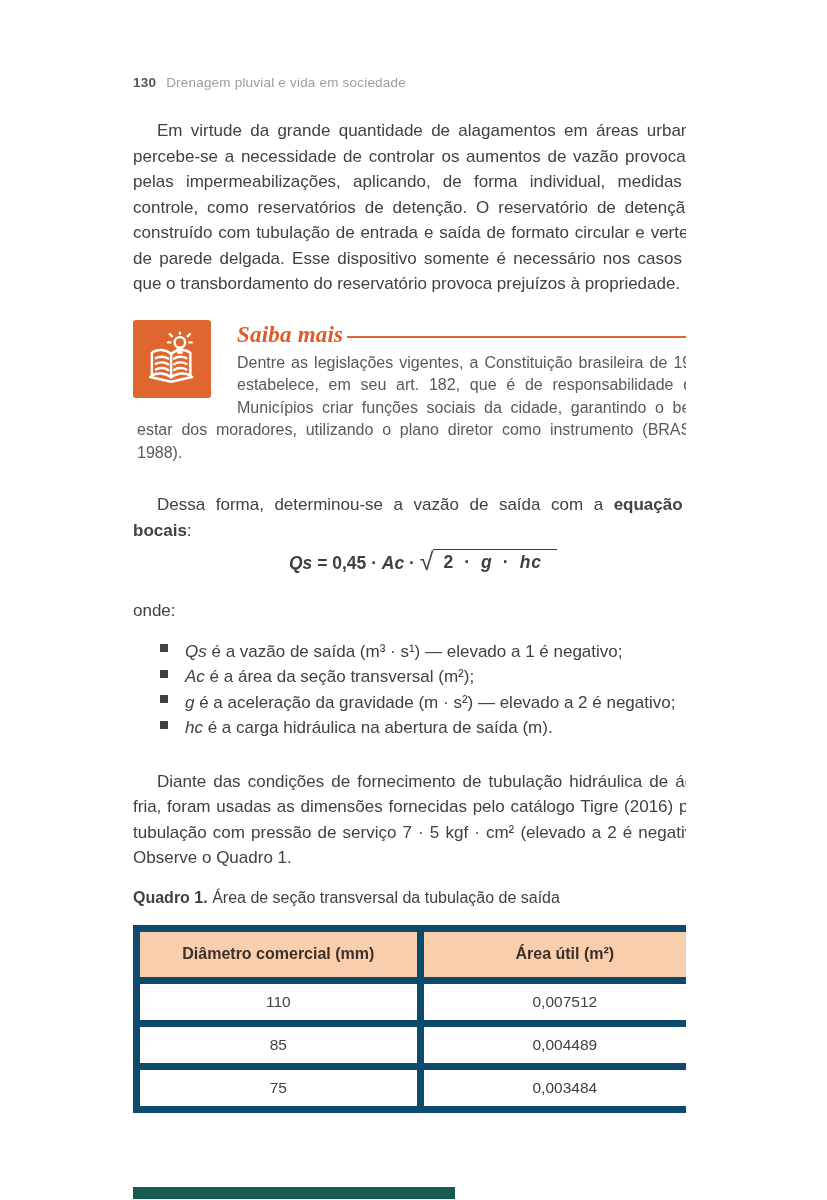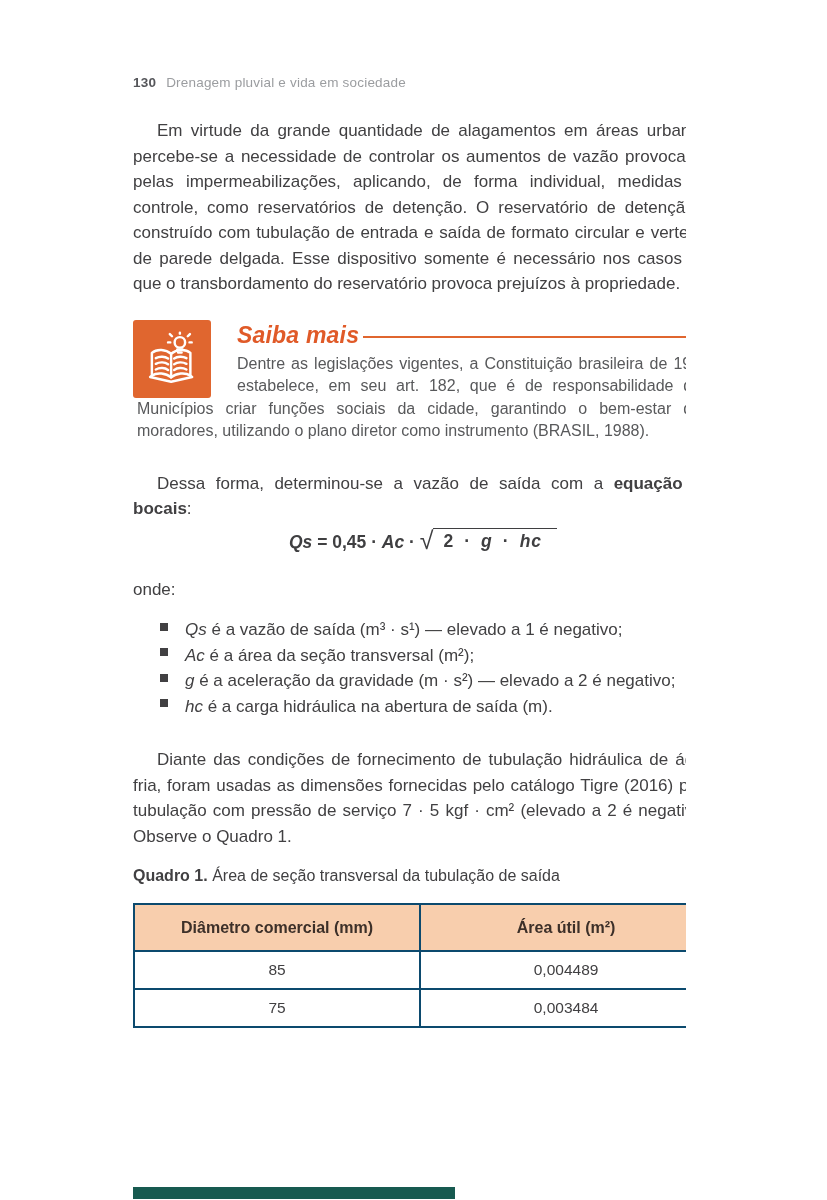--- a/index.html
+++ b/index.html
@@ -36,21 +36,21 @@
   .saiba{margin-top:23px;min-height:122px;color:#58595b;}
   .saiba-icon{
     float:left;
     width:78px;height:78px;
     background:#e0662f;border-radius:3px;
     margin-right:26px;
     display:flex;align-items:center;justify-content:center;
   }
   .saiba-head{
     display:flex;align-items:center;gap:4px;
-    padding-top:2px;margin-bottom:0;
+    padding-top:2px;margin-bottom:0;font-family:Liberation Serif, serif;
   }
   .saiba-title{
     font-size:23px;font-weight:bold;font-style:italic;
     color:#e05a28;letter-spacing:.2px;white-space:nowrap;
   }
   .saiba-rule{flex:1;border-top:2px solid #e0662f;height:0;margin-top:4px;}
   .saiba-body{
     font-size:16px;line-height:22.5px;text-align:justify;margin:4px;
   }
   
@@ -90,21 +90,21 @@
   .tigre{margin-top:28px;}
   
   .caption{margin-top:16px;font-size:16px;line-height:22px;}
   table.quadro{
     width:100%;
     margin-top:16px;
     border-collapse:collapse;
     table-layout:fixed;
   }
   table.quadro th,table.quadro td{
-    border:2px solid #0c4a6e;
+    border:7px solid #0c4a6e;
     text-align:center;vertical-align:middle;
   }
   table.quadro th{
     background:#f8cead;
     height:43px;
     font-size:16px;font-weight:bold;color:#3d3029;
   }
   table.quadro td{
     height:34px;
     font-size:15.5px;color:#414042;
@@ -200,20 +200,24 @@
           <col class="c2">
         </colgroup>
       <thead>
         <tr>
           <th>Diâmetro comercial (mm)</th>
           <th>Área útil (m²)</th>
         </tr>
       </thead>
       <tbody>
         <tr>
+          <td>110</td>
+          <td>0,007512</td>
+        </tr>
+        <tr>
           <td>85</td>
           <td>0,004489</td>
         </tr>
         <tr>
           <td>75</td>
           <td>0,003484</td>
         </tr>
       </tbody>
     </table>
 

